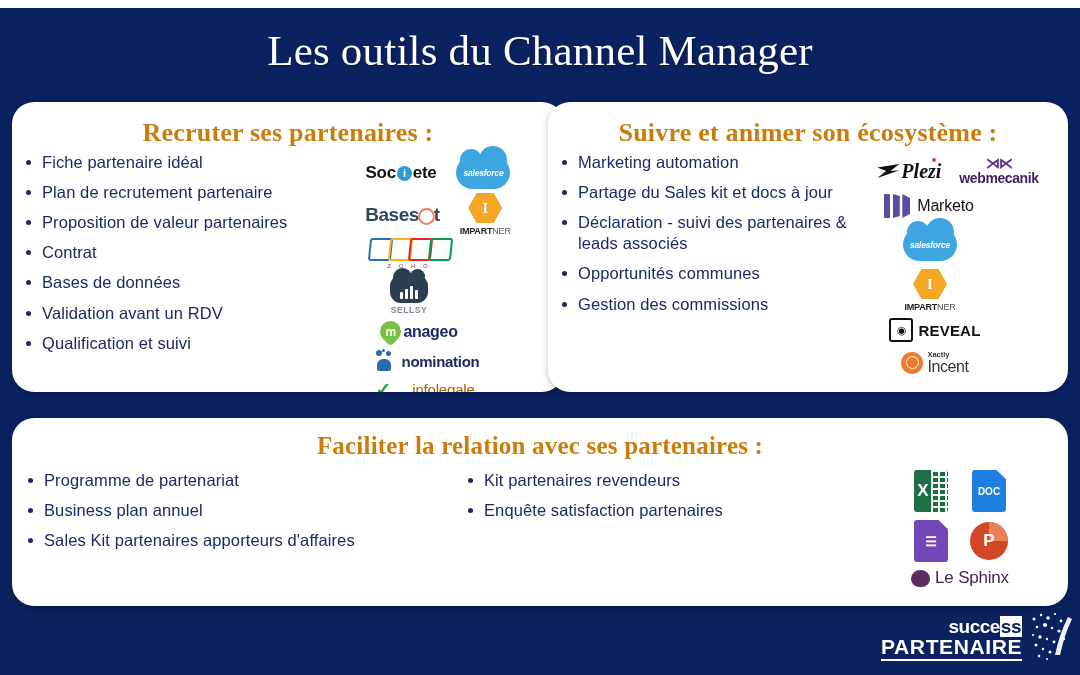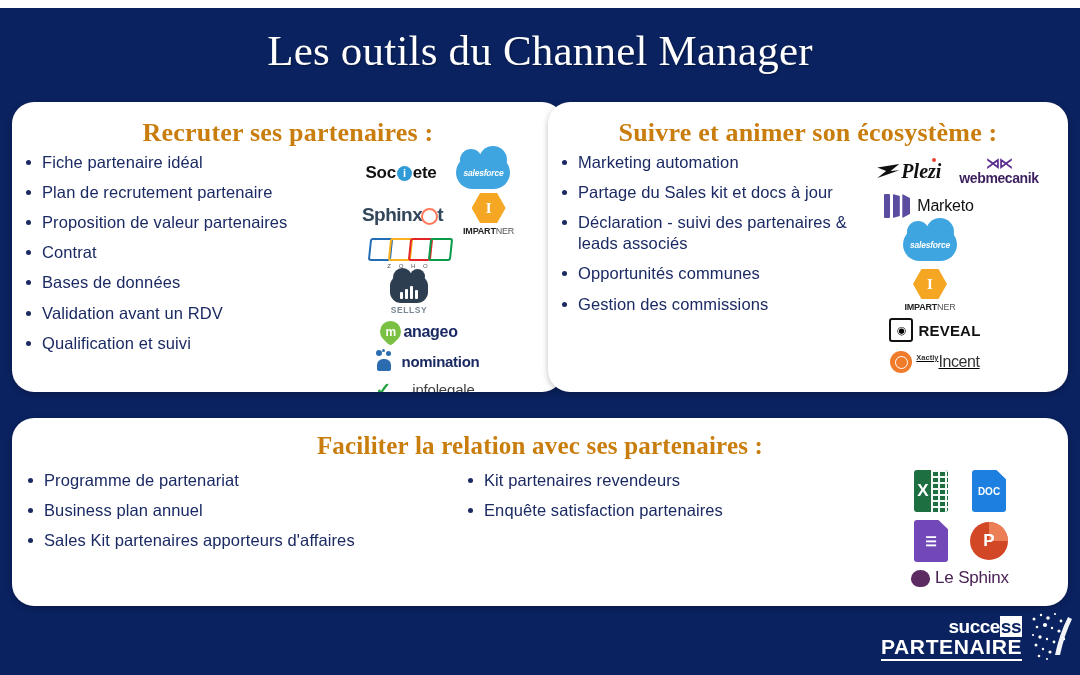--- a/index.html
+++ b/index.html
@@ -245,21 +245,21 @@
   .nm-mark { position: relative; width: 24px; height: 22px; }
   .nm-mark i {
     position: absolute;
     background: #2b6cb0;
     border-radius: 50%;
   }
   .nm-txt { font-weight: bold; font-size: 15px; color: #1b2a63; margin-left: 3px; letter-spacing: -0.3px; }
 
   .infolegale { display: flex; align-items: center; }
   .il-check { color: #25a244; font-size: 19px; font-weight: bold; line-height: 1; }
-  .il-txt { font-size: 15px; color: #404040; margin-left: 21px; letter-spacing: -0.2px; }
+  .il-txt { font-size: 15px; color: #a16207; margin-left: 21px; letter-spacing: -0.2px; }
 
   .plezi { display: flex; align-items: center; }
   .pl-swoosh {
     width: 22px; height: 14px;
     background: #111;
     clip-path: polygon(0% 25%, 100% 0%, 60% 50%, 100% 45%, 0% 100%, 40% 50%);
   }
   .pl-txt {
     font-family: "Liberation Serif", serif;
     font-style: italic;
@@ -290,21 +290,21 @@
   .rv-txt { font-weight: bold; font-size: 15px; color: #111; margin-left: 5px; letter-spacing: 0.2px; }
 
   .incent { display: flex; align-items: center; }
   .ic-circle {
     width: 22px; height: 22px;
     border-radius: 50%;
     background: #f07c2b;
     display: flex; align-items: center; justify-content: center;
   }
   .ic-circle i { display:block; width: 11px; height: 11px; border-radius: 50%; border: 1.5px solid #fff; }
-  .ic-txts { display: flex; margin-left: 4px; line-height: 1; text-decoration: underline; }
+  .ic-txts { display: flex; flex-direction: column; margin-left: 4px; line-height: 1; }
   .ic-top { font-size: 7.5px; font-weight: bold; color: #333; }
   .ic-bot { font-size: 16px; color: #333; letter-spacing: -0.4px; }
 
   
   .doc-grid {
     display: grid;
     grid-template-columns: 58px 58px;
     grid-row-gap: 8px;
     justify-items: center;
     align-items: center;
@@ -431,21 +431,21 @@
               <span class="dot-i">i</span>
               <span>ete</span>
           </div>
           <div class="sf-cloud">
             <span class="sf-txt">salesforce</span>
           </div>
         </div>
 
         <div class="logo-row" style="gap:20px; margin-bottom:2px;">
           <div class="lg lg-hubspot">
-            <span>Sphinx</span>
+            <span>Bases</span>
               <span class="hs-o"></span>
               <span>t</span>
           </div>
           <div class="imp-wrap">
             <div class="imp-hex">I</div>
             <div class="imp-txt"><b>IMPART</b><span>NER</span></div>
           </div>
         </div>
 
         <div class="logo-row" style="margin-right:58px; margin-bottom:6px;">

